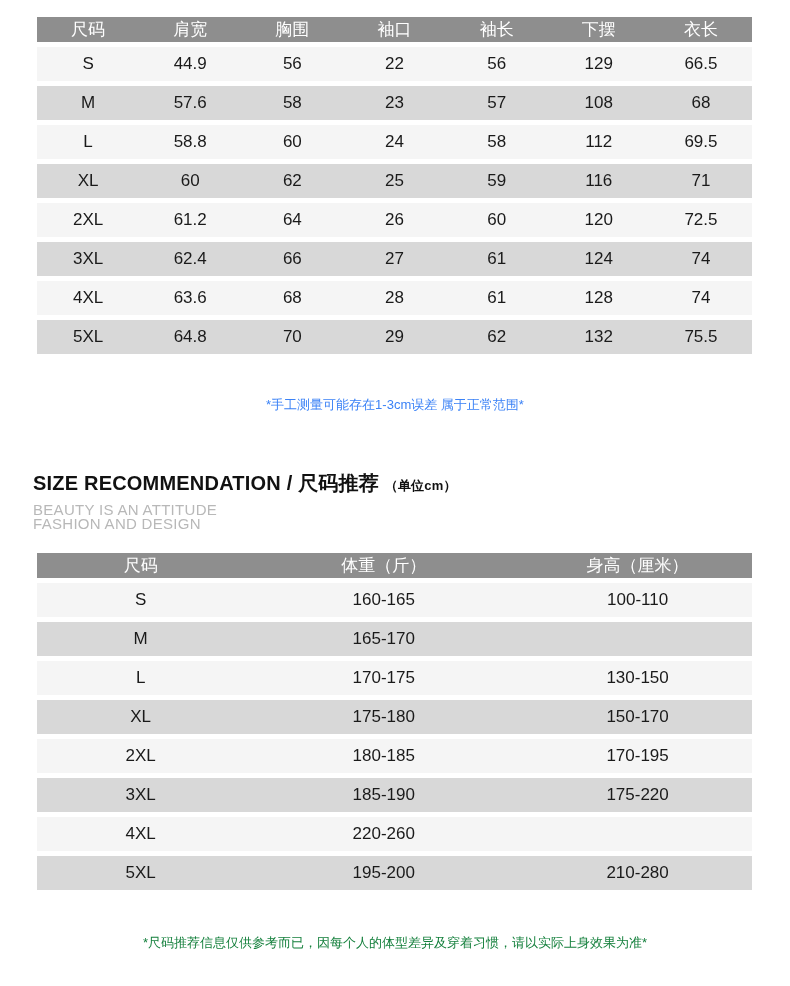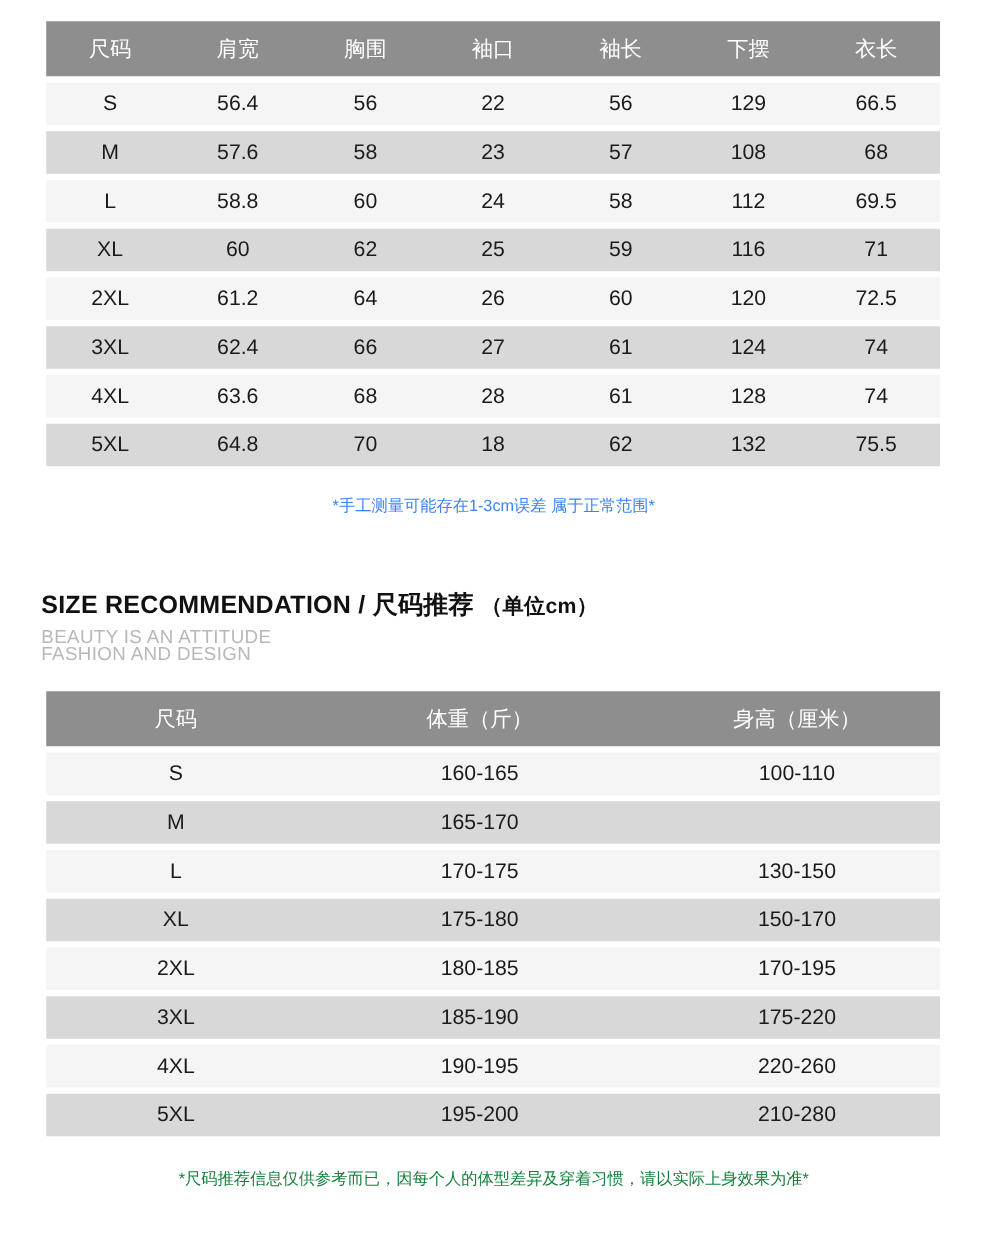--- a/index.html
+++ b/index.html
@@ -6,56 +6,56 @@
   html, body { background: #ffffff; }
   body {
     width: 790px; height: 986px; position: relative;
     font-family: "Liberation Sans", "DejaVu Sans", sans-serif;
     overflow: hidden;
   }
   .tbl { position: absolute; left: 37px; width: 715px; }
   #t1 { top: 17px; }
   #t2 { top: 553px; }
   .thead {
-    display: grid; height: 44px; background: #8e8e8e; color: #ffffff;
+    display: grid; height: 25px; background: #8e8e8e; color: #ffffff;
     align-items: center; text-align: center; font-size: 17px;
   }
   .row {
     display: grid; height: 34px; margin-top: 5px;
     align-items: center; text-align: center; font-size: 17px; color: #1a1a1a;
   }
   #t1 .thead, #t1 .row { grid-template-columns: repeat(7, 1fr); }
   #t2 .thead, #t2 .row { grid-template-columns: 29% 39% 32%; }
   .light { background: #f5f5f5; }
   .dark  { background: #d8d8d8; }
   .note { position: absolute; left: 0; width: 100%; text-align: center; font-size: 13px; }
   #note1 { top: 396px; color: #3b82f6; }
   #note2 { top: 934px; color: #15803d; }
   .sec { position: absolute; left: 33px; top: 470px; }
   .sec-title { font-size: 20px; font-weight: bold; color: #111111; letter-spacing: 0.2px; }
-  .sec-title .unit { font-size: 17px; font-weight: bold; }
+  .sec-title .unit { font-size: 13px; font-weight: bold; }
   .sec-sub { font-size: 15px; color: #b8b8b8; line-height: 14px; letter-spacing: 0.3px; }
   .sec-sub.first { margin-top: 6px; }
 </style>
 </head>
 <body>
 
 <div id="t1" class="tbl">
   <div class="thead">
     <div>尺码</div>
     <div>肩宽</div>
     <div>胸围</div>
     <div>袖口</div>
     <div>袖长</div>
     <div>下摆</div>
     <div>衣长</div>
   </div>
   <div class="row light">
     <div>S</div>
-    <div>56.4</div>
+    <div>44.9</div>
     <div>56</div>
     <div>22</div>
     <div>56</div>
     <div>129</div>
     <div>66.5</div>
   </div>
   <div class="row dark">
     <div>M</div>
     <div>57.6</div>
     <div>58</div>
@@ -106,21 +106,21 @@
     <div>68</div>
     <div>28</div>
     <div>61</div>
     <div>128</div>
     <div>74</div>
   </div>
   <div class="row dark">
     <div>5XL</div>
     <div>64.8</div>
     <div>70</div>
-    <div>18</div>
+    <div>29</div>
     <div>62</div>
     <div>132</div>
     <div>75.5</div>
   </div>
 </div>
 
 <div id="note1" class="note">*手工测量可能存在1-3cm误差 属于正常范围*</div>
 
 <div class="sec">
   <div class="sec-title">
@@ -161,21 +161,20 @@
     <div>180-185</div>
     <div>170-195</div>
   </div>
   <div class="row dark">
     <div>3XL</div>
     <div>185-190</div>
     <div>175-220</div>
   </div>
   <div class="row light">
     <div>4XL</div>
-    <div>190-195</div>
     <div>220-260</div>
   </div>
   <div class="row dark">
     <div>5XL</div>
     <div>195-200</div>
     <div>210-280</div>
   </div>
 </div>
 
 <div id="note2" class="note">*尺码推荐信息仅供参考而已，因每个人的体型差异及穿着习惯，请以实际上身效果为准*</div>

